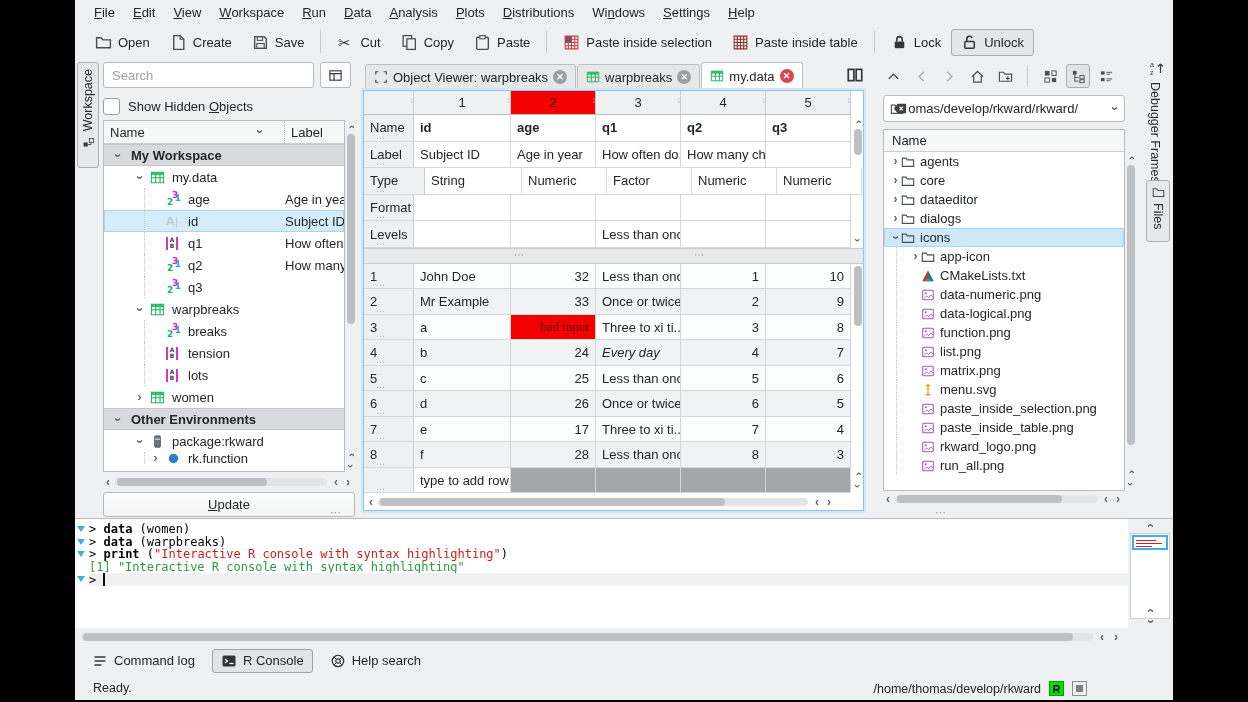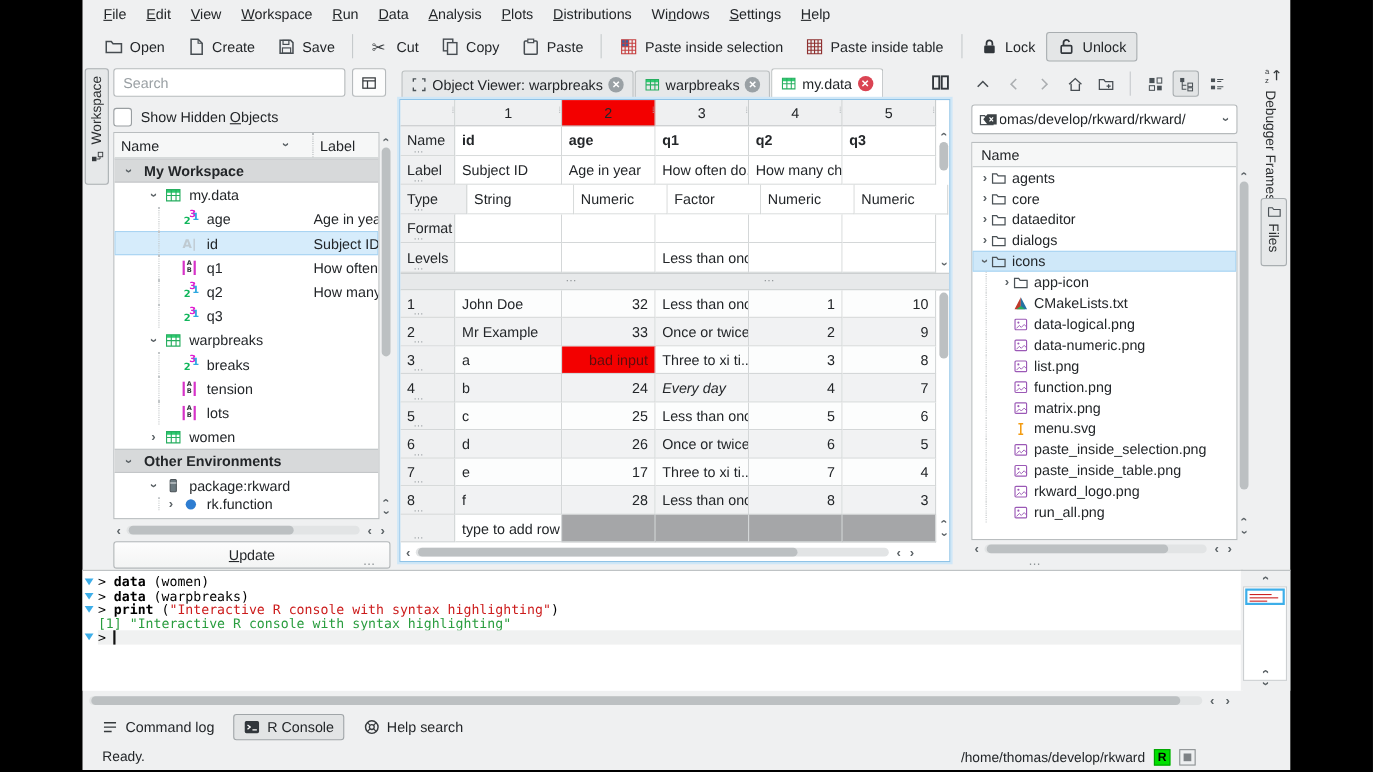--- a/index.html
+++ b/index.html
@@ -83,21 +83,21 @@
   .ehead .ecell { background:#eff0f1; border-right:1px solid #c9cdce; border-bottom:1px solid #b9bdbe; justify-content:center; padding:0; }
   .ehead .ecell.alert { background:#f30000; }
   .rl { background:#eff0f1 !important; border-right:1px solid #c9cdce !important; }
   .rl::after { content:"⋯"; position:absolute; left:12px; bottom:-2px; font-size:9px; color:#9aa0a3; }
   .ehead .ecell::after { content:"⁞"; position:absolute; right:0; top:5px; font-size:8px; color:#aeb3b6; }
   .vsplit { height:16px; background:#e7e9ea; border-top:1px solid #c9cdce; border-bottom:1px solid #c9cdce; position:relative; }
   .vsplit::before, .vsplit::after { content:"⋯"; position:absolute; top:0; color:#8f9497; font-size:10px; }
   .vsplit::before { left:150px; } .vsplit::after { left:330px; }
   .drow:nth-child(odd) .ecell:not(.rl):not(.bad):not(.gray) { background:#fcfdfd; }
   .drow:nth-child(even) .ecell:not(.rl):not(.bad):not(.gray) { background:#f1f2f3; }
-  .ecell.bad { background:#f30000; color:#5d0d0d; justify-content:flex-end; }
+  .ecell.bad { background:#f30000; color:#5d0d0d; justify-content:flex-end;font-family:Liberation Serif, serif; }
   .ecell.gray { background:#a5a6a8; }
   .ecell.editing { background:#fff !important; }
   .tcursor { display:inline-block; width:1.5px; height:13px; background:#111; vertical-align:-2px; }
 
   
   .fb-toolbar { position:absolute; left:806px; top:62px; height:28px; display:flex; align-items:center; gap:4px; }
   .fbtn { width:24px; height:24px; display:flex; align-items:center; justify-content:center; border:1px solid transparent; border-radius:3px; }
   .fbtn.pressed { background:#e2e4e5; border-color:#a8adb0; }
   .fbtn .icon { width:15px; height:15px; }
   .fbtn.dis { opacity:.4; }
@@ -798,57 +798,57 @@
         <div class="frow">
           <span class="treeline" style="left: 12px;"></span>
           <span style="width: 37px; flex: 0 0 auto;"></span>
           <span class="icon">
             <svg viewBox="0 0 16 16">
               <rect x="2" y="2.5" width="12" height="11" rx="1" fill="none" stroke="#9b59b6" stroke-width="1.2"></rect>
               <circle cx="5.5" cy="6" r="1.1" fill="#9b59b6"></circle>
               <path d="M3.5 12l3-3 2 2 3-3 2.5 2.5" fill="none" stroke="#9b59b6"></path>
             </svg>
           </span>
-          <span class="nm">data-logical.png</span>
+          <span class="nm">data-numeric.png</span>
         </div>
         <div class="frow">
           <span class="treeline" style="left: 12px;"></span>
           <span style="width: 37px; flex: 0 0 auto;"></span>
           <span class="icon">
             <svg viewBox="0 0 16 16">
               <rect x="2" y="2.5" width="12" height="11" rx="1" fill="none" stroke="#9b59b6" stroke-width="1.2"></rect>
               <circle cx="5.5" cy="6" r="1.1" fill="#9b59b6"></circle>
               <path d="M3.5 12l3-3 2 2 3-3 2.5 2.5" fill="none" stroke="#9b59b6"></path>
             </svg>
           </span>
-          <span class="nm">data-numeric.png</span>
+          <span class="nm">data-logical.png</span>
         </div>
         <div class="frow">
           <span class="treeline" style="left: 12px;"></span>
           <span style="width: 37px; flex: 0 0 auto;"></span>
           <span class="icon">
             <svg viewBox="0 0 16 16">
               <rect x="2" y="2.5" width="12" height="11" rx="1" fill="none" stroke="#9b59b6" stroke-width="1.2"></rect>
               <circle cx="5.5" cy="6" r="1.1" fill="#9b59b6"></circle>
               <path d="M3.5 12l3-3 2 2 3-3 2.5 2.5" fill="none" stroke="#9b59b6"></path>
             </svg>
           </span>
-          <span class="nm">list.png</span>
+          <span class="nm">function.png</span>
         </div>
         <div class="frow">
           <span class="treeline" style="left: 12px;"></span>
           <span style="width: 37px; flex: 0 0 auto;"></span>
           <span class="icon">
             <svg viewBox="0 0 16 16">
               <rect x="2" y="2.5" width="12" height="11" rx="1" fill="none" stroke="#9b59b6" stroke-width="1.2"></rect>
               <circle cx="5.5" cy="6" r="1.1" fill="#9b59b6"></circle>
               <path d="M3.5 12l3-3 2 2 3-3 2.5 2.5" fill="none" stroke="#9b59b6"></path>
             </svg>
           </span>
-          <span class="nm">function.png</span>
+          <span class="nm">list.png</span>
         </div>
         <div class="frow">
           <span class="treeline" style="left: 12px;"></span>
           <span style="width: 37px; flex: 0 0 auto;"></span>
           <span class="icon">
             <svg viewBox="0 0 16 16">
               <rect x="2" y="2.5" width="12" height="11" rx="1" fill="none" stroke="#9b59b6" stroke-width="1.2"></rect>
               <circle cx="5.5" cy="6" r="1.1" fill="#9b59b6"></circle>
               <path d="M3.5 12l3-3 2 2 3-3 2.5 2.5" fill="none" stroke="#9b59b6"></path>
             </svg>

